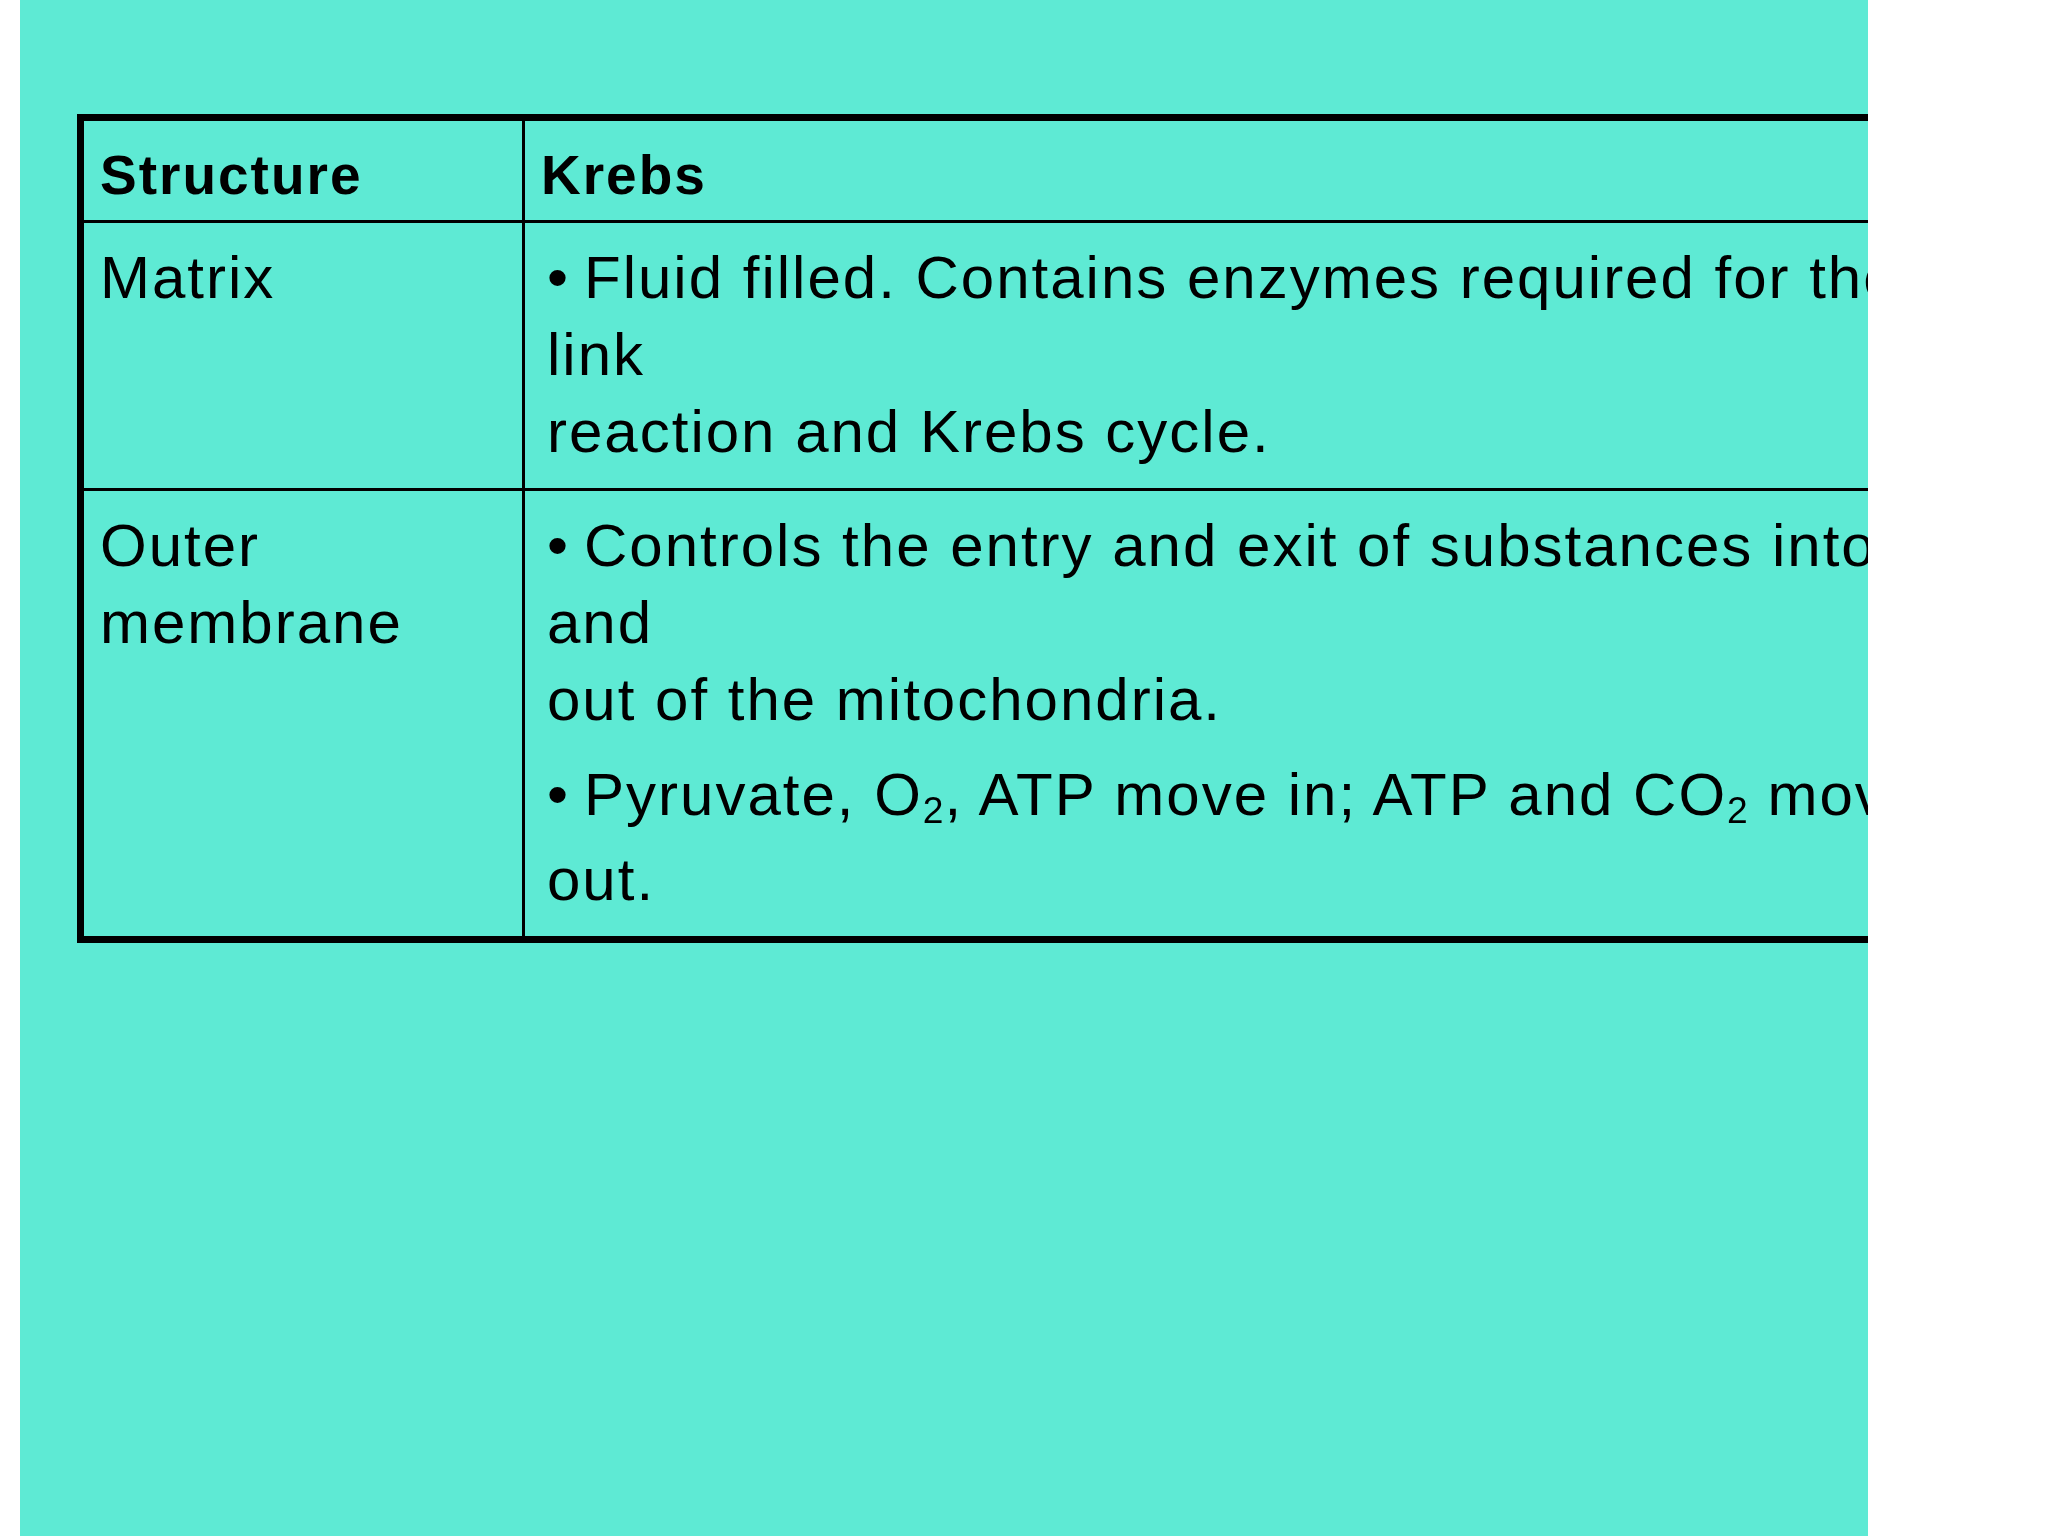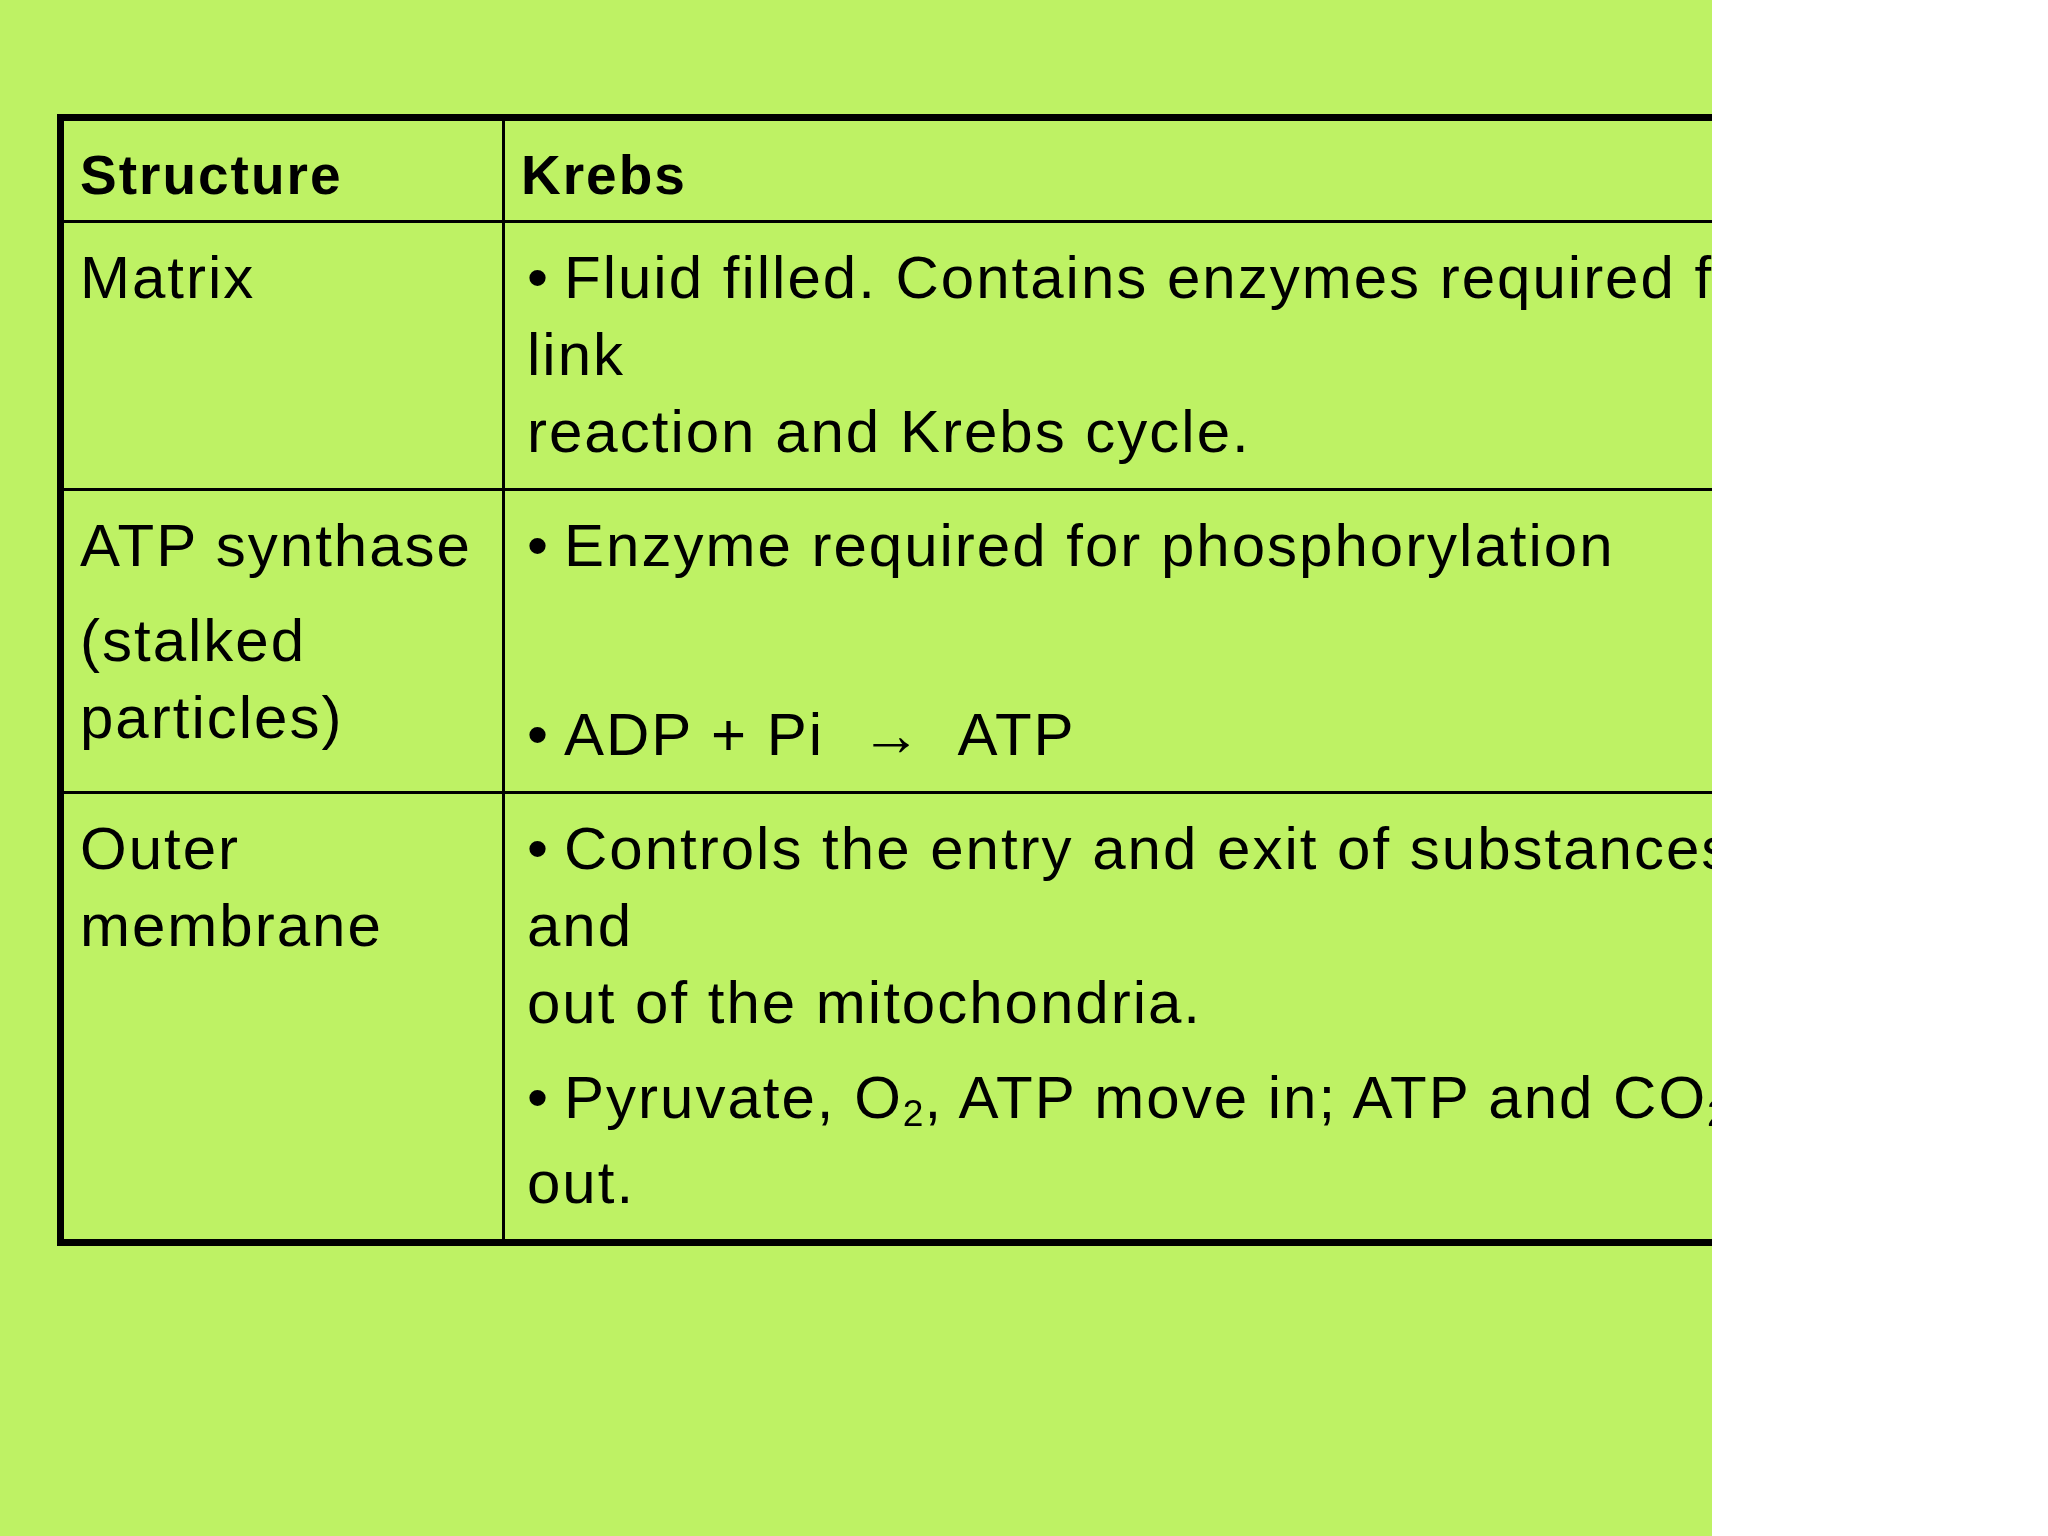--- a/index.html
+++ b/index.html
@@ -1,21 +1,21 @@
 <!DOCTYPE html>
 <html><head>
 <meta charset="utf-8">
 <style>
   html,body{margin:0;padding:0;}
   body{
     width:2048px;height:1536px;background:#ffffff;
     font-family:"Liberation Sans", sans-serif;
     -webkit-font-smoothing:antialiased;
   }
-  .page{position:relative;width:1712px;height:1536px;background:#bef264;overflow:hidden;}
+  .page{position:relative;width:1848px;height:1536px;background:#5eead4;overflow:hidden;margin-left:20px;}
   table.tbl{
     position:absolute;left:57px;top:114px;width:1928px;
     border-collapse:collapse;table-layout:fixed;
     border:7px solid #000;
     color:#000;
   }
   col.c1{width:443px;}
   .tbl th,.tbl td{
     border:3px solid #000;
     vertical-align:top;
@@ -61,30 +61,20 @@
     </thead>
     <tbody id="table-body">
         <tr class="row0">
           <td class="structure">
             <div class="para">Matrix</div>
           </td>
           <td class="role">
             <div class="bullet-p"><span class="bullet-char">•</span>Fluid filled. Contains enzymes required for the link<br>reaction and Krebs cycle.</div>
           </td>
         </tr>
-        <tr class="row2">
-          <td class="structure">
-            <div class="para">ATP synthase</div>
-            <div class="para">(stalked<br>particles)</div>
-          </td>
-          <td class="role">
-            <div class="bullet-p"><span class="bullet-char">•</span>Enzyme required for phosphorylation</div>
-            <div class="bullet-p gap-before"><span class="bullet-char">•</span>ADP + Pi &nbsp;→&nbsp; ATP</div>
-          </td>
-        </tr>
         <tr class="row3">
           <td class="structure">
             <div class="para">Outer<br>membrane</div>
           </td>
           <td class="role">
             <div class="bullet-p"><span class="bullet-char">•</span>Controls the entry and exit of substances into and<br>out of the mitochondria.</div>
             <div class="bullet-p"><span class="bullet-char">•</span>Pyruvate, O<span class="sub">2</span>, ATP move in; ATP and CO<span class="sub">2</span> move out.</div>
           </td>
         </tr>
       </tbody>

